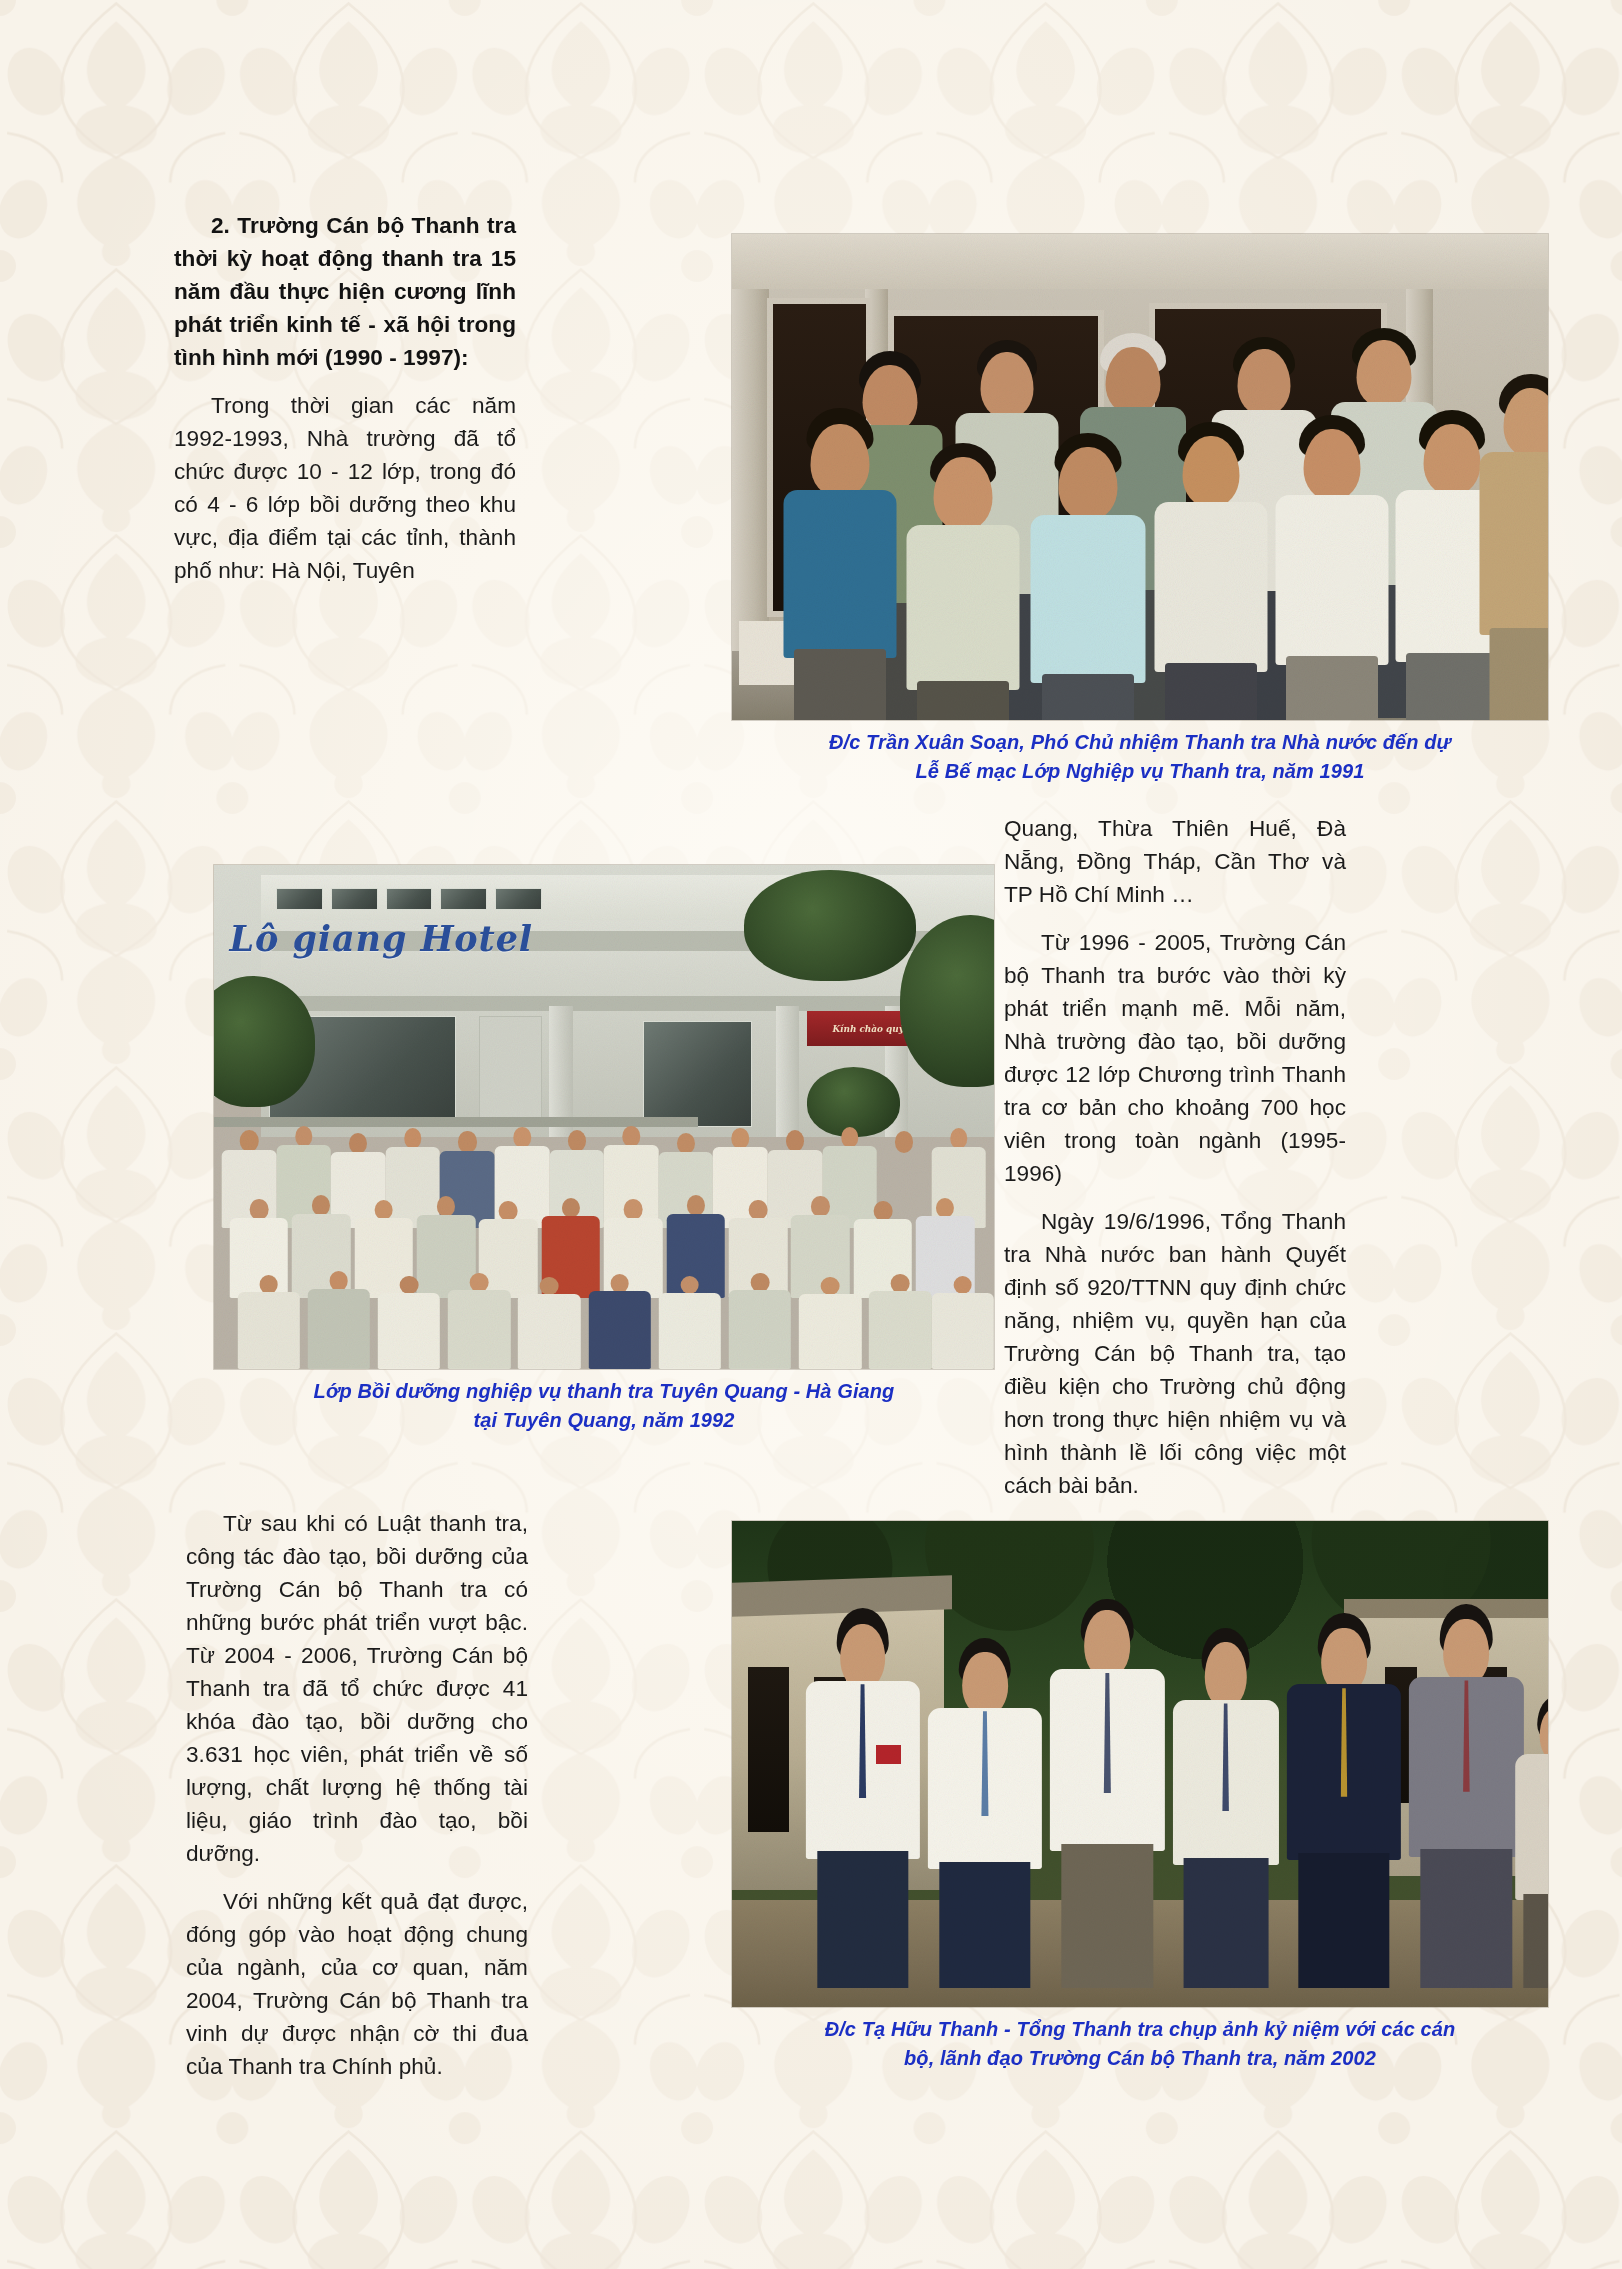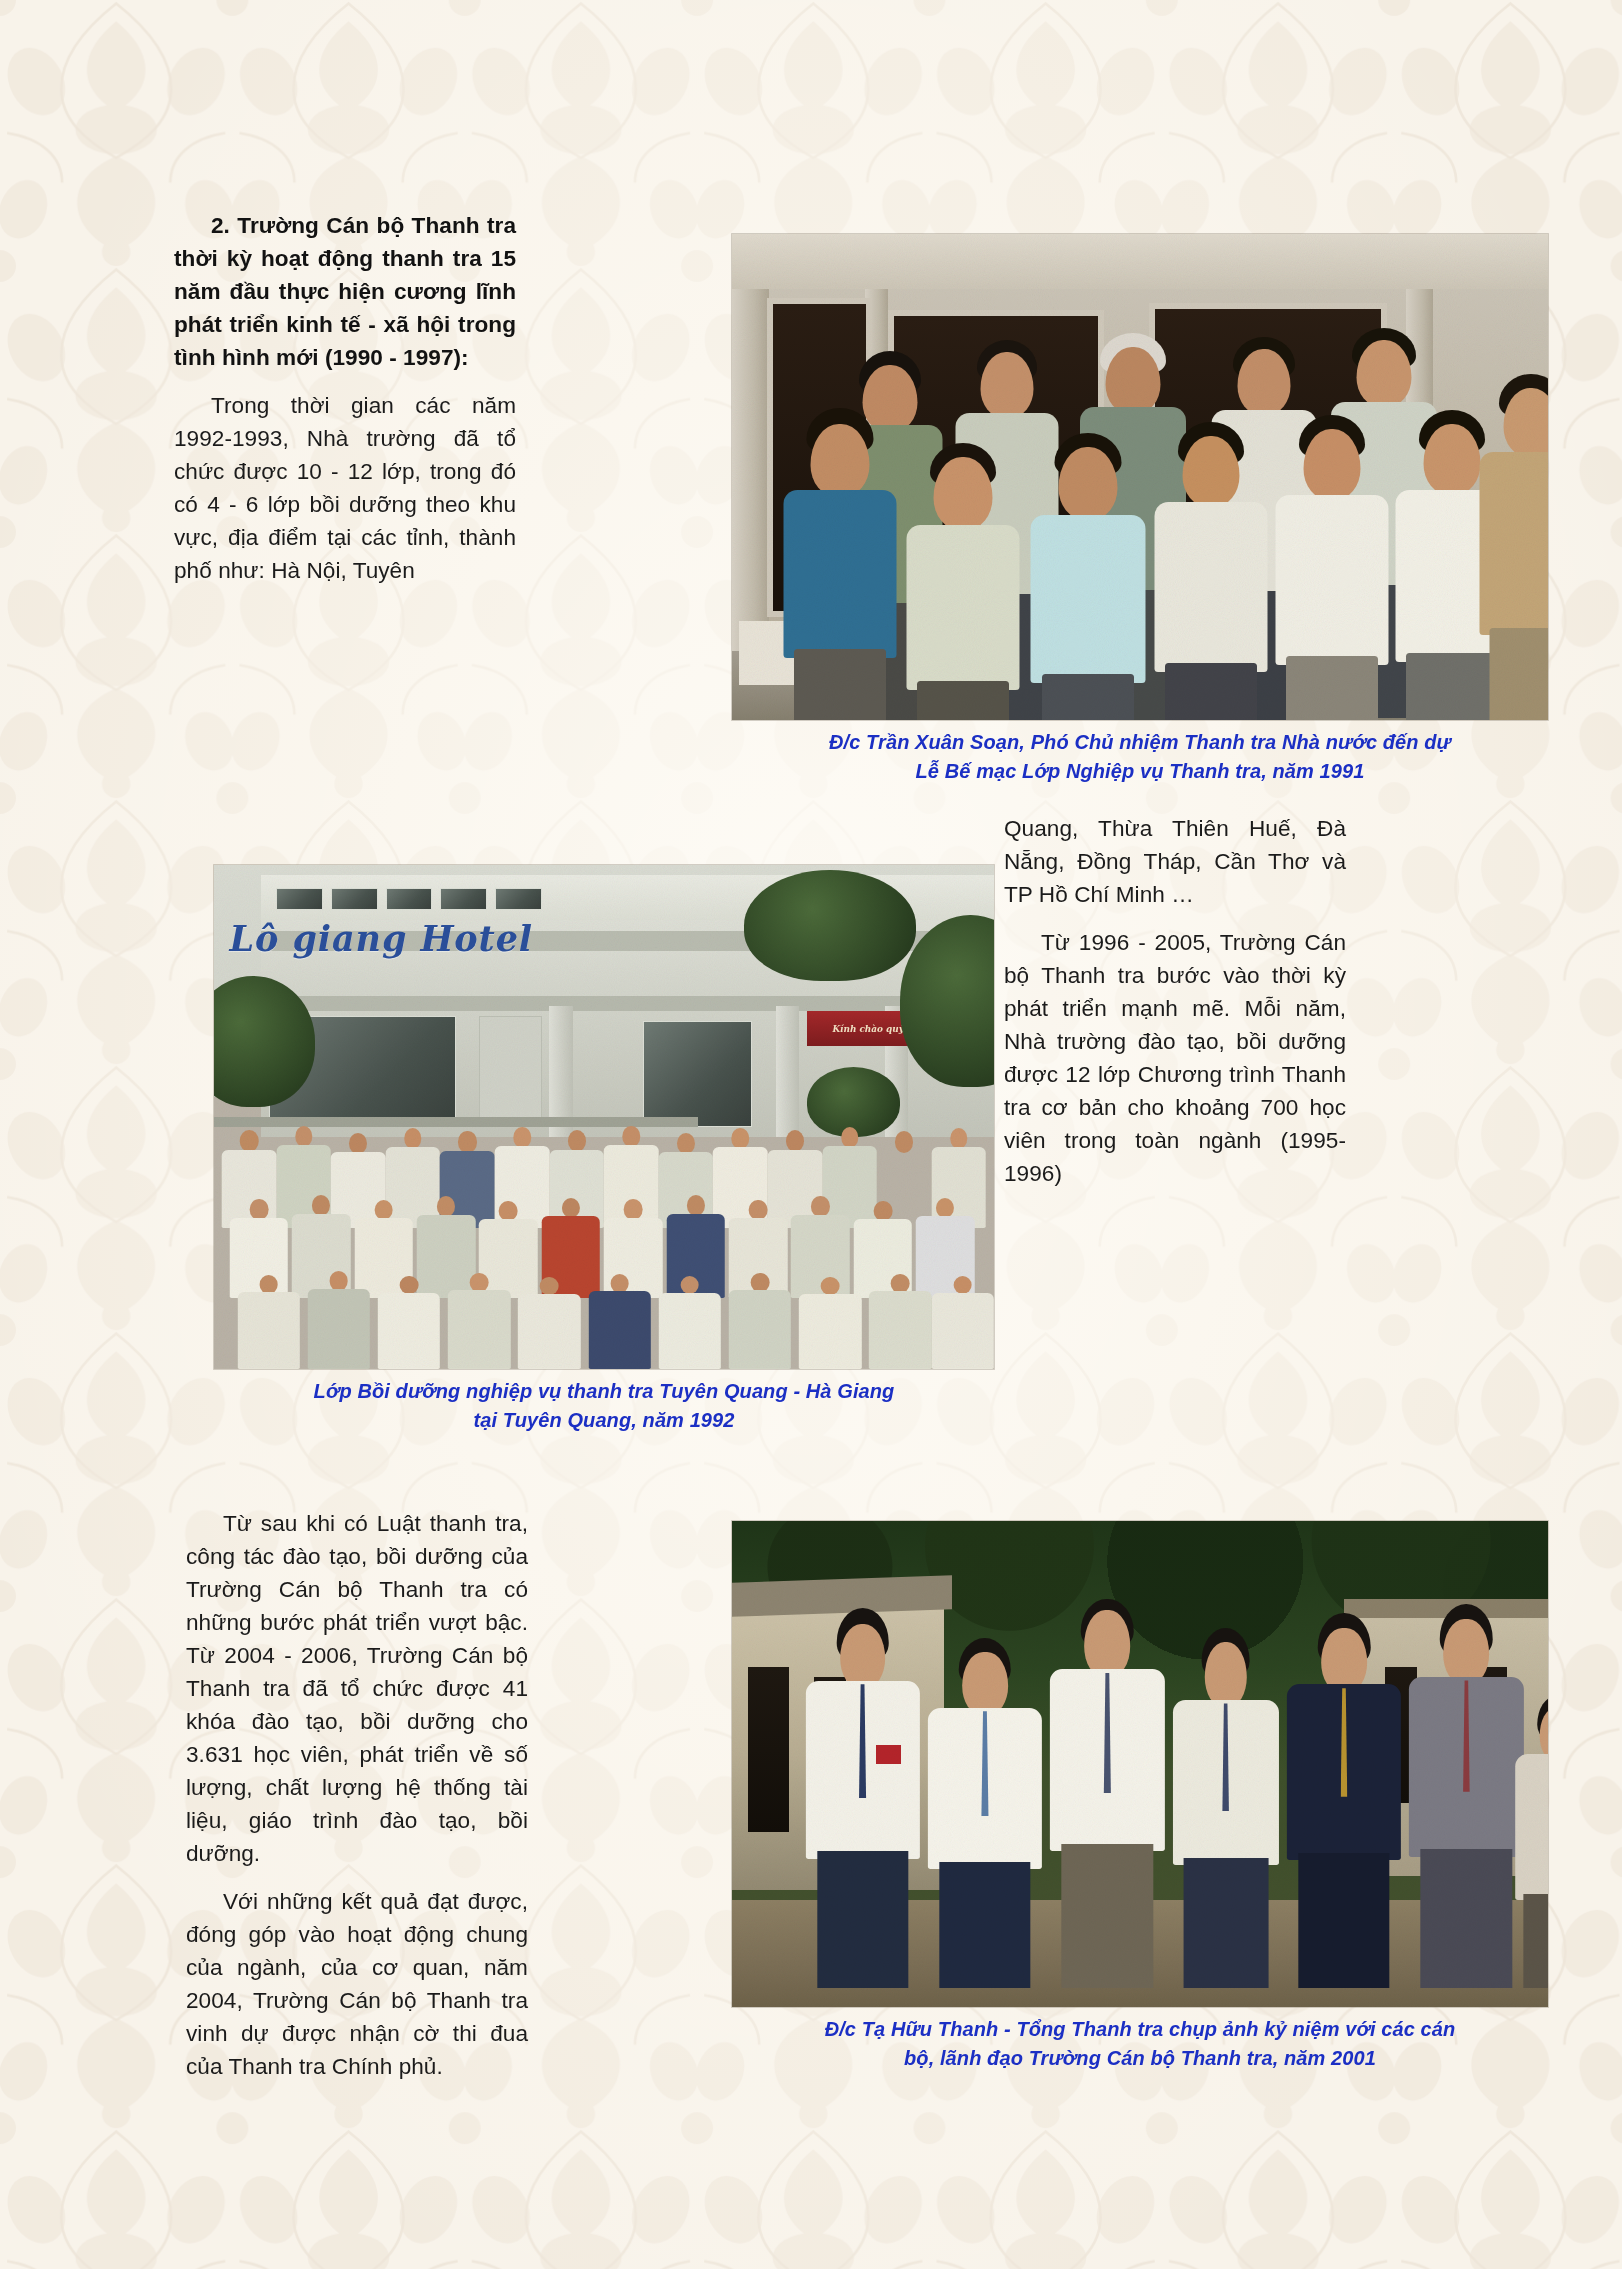--- a/index.html
+++ b/index.html
@@ -390,20 +390,21 @@
     </div>
     <figcaption class="caption">
       <span>Đ/c Trần Xuân Soạn, Phó Chủ nhiệm Thanh tra Nhà nước đến dự</span><br>
       <span>Lễ Bế mạc Lớp Nghiệp vụ Thanh tra, năm 1991</span>
     </figcaption>
   </figure>
 
   <div class="col-right-top">
     <p class="body" style="text-indent:0;">Quang, Thừa Thiên Huế, Đà Nẵng, Đồng Tháp, Cần Thơ và TP Hồ Chí Minh …</p>
     <p class="body">Từ 1996 - 2005, Trường Cán bộ Thanh tra bước vào thời kỳ phát triển mạnh mẽ. Mỗi năm, Nhà trường đào tạo, bồi dưỡng được 12 lớp Chương trình Thanh tra cơ bản cho khoảng 700 học viên trong toàn ngành (1995-1996)</p>
+    <p class="body">Ngày 19/6/1996, Tổng Thanh tra Nhà nước ban hành Quyết định số 920/TTNN quy định chức năng, nhiệm vụ, quyền hạn của Trường Cán bộ Thanh tra, tạo điều kiện cho Trường chủ động hơn trong thực hiện nhiệm vụ và hình thành lề lối công việc một cách bài bản.</p>
   </div>
 
   <figure class="figure" id="fig-2">
     <div class="photo">
       <div class="p2-sky"></div>
       <div class="p2-building"></div>
       <div class="p2-roofline"></div>
       <div style="position:absolute;left:6%;top:2%;width:94%;height:9%;background:linear-gradient(180deg,#e9eae2,#dcded4);"></div>
 
       <div class="p2-window" style="left:8%;top:4.5%;width:6%;height:4.5%;"></div>
@@ -675,18 +676,18 @@
         <defs>
             <filter id="g3">
               <feTurbulence type="fractalNoise" baseFrequency="0.95" numOctaves="2"></feTurbulence>
             </filter>
           </defs>
         <rect width="920" height="548" filter="url(#g3)" opacity="0.38"></rect>
       </svg>
     </div>
     <figcaption class="caption">
       <span>Đ/c Tạ Hữu Thanh - Tổng Thanh tra chụp ảnh kỷ niệm với các cán</span><br>
-      <span>bộ, lãnh đạo Trường Cán bộ Thanh tra, năm 2001</span>
+      <span>bộ, lãnh đạo Trường Cán bộ Thanh tra, năm 2002</span>
     </figcaption>
   </figure>
 
 </div>
 
 
 </body></html>

